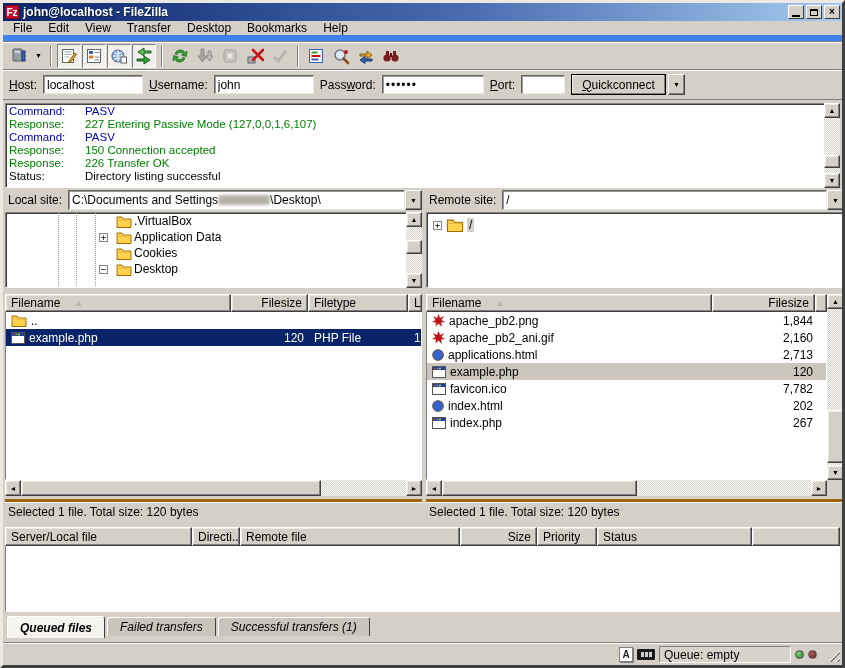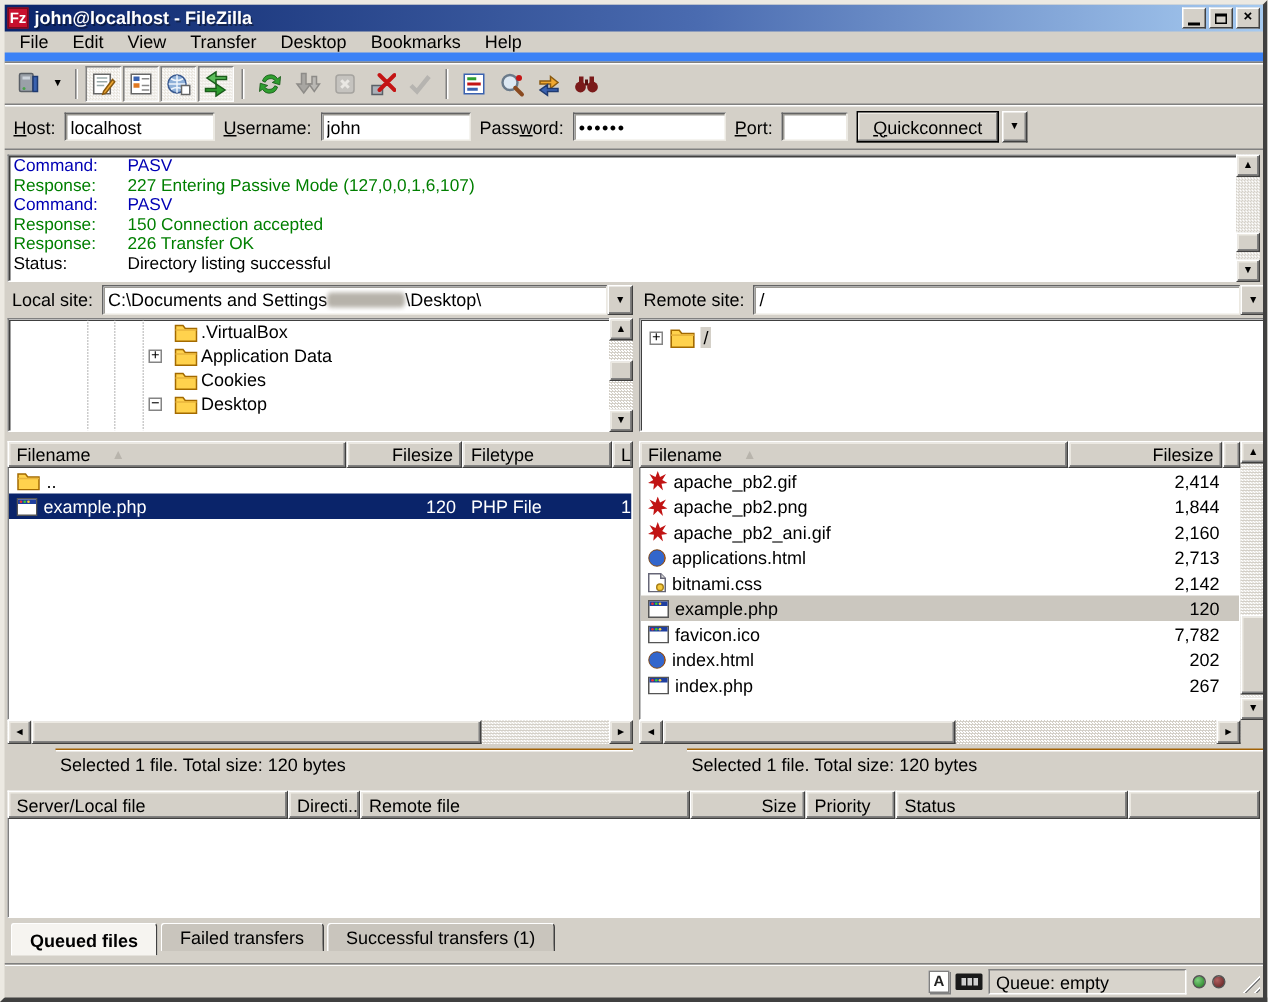--- a/index.html
+++ b/index.html
@@ -191,34 +191,34 @@
   
   .rc0{width:287px;} .rc1{width:104px;} .rc-sp{flex:1;}
 
   .pane-hscroll { top:290px; left:0; right:0; }
   .pane.right .pane-hscroll { right:17px; }
   .remote-vscroll { top:104px; right:0; height:186px; }
   .tree-vscroll { top:22px; right:0; height:76px; }
 
   .pane-status {
     position:absolute; top:309px; left:0; right:0; height:20px;
-    border-top:1px solid #a16207; box-shadow:inset 0 1px 0 #fff;
-    padding:3px 3px 0 3px; white-space:nowrap;margin-left:32px;
+    border-top:3px solid #a16207; box-shadow:inset 0 1px 0 #fff;
+    padding:3px 3px 0 3px; white-space:nowrap;
   }
 
   
   .queue-header { position:absolute; top:524px; left:2px; right:2px; height:19px; display:flex; }
   .qc0{width:187px;} .qc1{width:48px;} .qc2{width:220px;} .qc3{width:77px;} .qc4{width:60px;} .qc5{width:155px;} .qc6{flex:1;}
   .queue-body {
     position:absolute; top:543px; left:2px; right:2px; height:66px;
     background:#fff; border:1px solid; border-color:#808080 #fff #fff #808080; border-top:none;
   }
 
   
-  .tabs { position:absolute; top:612px; left:2px; right:2px; height:23px; display:flex; align-items:flex-start; padding-left:2px; }
+  .tabs { position:absolute; top:612px; left:2px; right:2px; height:23px; display:flex; align-items:center; padding-left:2px;font-style:italic; }
   .tab {
     height:19px; padding:2px 12px 0 12px; margin-right:2px;
     background:#c9c5bd; border:1px solid; border-color:#fff #404040 #404040 #fff; border-bottom:none;
     border-radius:3px 3px 0 0; white-space:nowrap;
   }
   .tab.active { background:#F6F4F0; font-weight:bold; height:22px; padding-top:4px; }
 
   
   .statusbar {
     position:absolute; left:0; right:0; bottom:0; height:23px;
@@ -548,29 +548,20 @@
           </div>
         <div class="hcell rc-sp"></div>
       </div>
       <div class="listbox" style="right:17px;">
 
         <div class="frow">
           <div class="cell rc0">
               <svg width="13" height="13" viewBox="0 0 13 13">
                 <path d="M6.5 0 L8 4 L12 2 L9.5 6 L13 8 L9 8.5 L10 13 L6.5 9.5 L3.5 12.5 L4 8.5 L0 8 L3.5 6 L1 2 L5 4 Z" fill="#C11414"></path>
               </svg>
-              <span>apache_pb2.gif</span>
-            </div>
-          <div class="cell num rc1">2,414</div>
-        </div>
-        <div class="frow">
-          <div class="cell rc0">
-              <svg width="13" height="13" viewBox="0 0 13 13">
-                <path d="M6.5 0 L8 4 L12 2 L9.5 6 L13 8 L9 8.5 L10 13 L6.5 9.5 L3.5 12.5 L4 8.5 L0 8 L3.5 6 L1 2 L5 4 Z" fill="#C11414"></path>
-              </svg>
               <span>apache_pb2.png</span>
             </div>
           <div class="cell num rc1">1,844</div>
         </div>
         <div class="frow">
           <div class="cell rc0">
               <svg width="13" height="13" viewBox="0 0 13 13">
                 <path d="M6.5 0 L8 4 L12 2 L9.5 6 L13 8 L9 8.5 L10 13 L6.5 9.5 L3.5 12.5 L4 8.5 L0 8 L3.5 6 L1 2 L5 4 Z" fill="#C11414"></path>
               </svg>
               <span>apache_pb2_ani.gif</span>
@@ -580,31 +571,20 @@
         <div class="frow">
           <div class="cell rc0">
               <svg width="12" height="12" viewBox="0 0 12 12">
                 <circle cx="6" cy="6" r="5.5" fill="#3366CC"></circle>
                 <path d="M6 .5 a5.5 5.5 0 0 1 5.5 5.5 a5.5 5.5 0 0 1 -2.2 4.4 a6.2 6.2 0 0 0 .2-8.2 a5.2 5.2 0 0 0 -3.5 -1.7 z" fill="#E66000"></path>
                 <circle cx="6" cy="6" r="5.5" fill="none" stroke="#7a3c00" stroke-width=".6"></circle>
               </svg>
               <span>applications.html</span>
             </div>
           <div class="cell num rc1">2,713</div>
-        </div>
-        <div class="frow">
-          <div class="cell rc0">
-              <svg width="12" height="13" viewBox="0 0 12 13">
-                <path d="M.5 .5 h8 l3 3 v9 h-11 Z" fill="#fff" stroke="#667"></path>
-                <path d="M8.5 .5 v3 h3" fill="#ddd" stroke="#667"></path>
-                <circle cx="8" cy="9.5" r="2.2" fill="#F5C83C" stroke="#A88018"></circle>
-              </svg>
-              <span>bitnami.css</span>
-            </div>
-          <div class="cell num rc1">2,142</div>
         </div>
         <div class="frow sel-inactive">
           <div class="cell rc0">
               <svg width="14" height="12" viewBox="0 0 14 12">
                 <rect x=".5" y=".5" width="13" height="11" fill="#fff" stroke="#555"></rect>
                 <rect x="1" y="1" width="12" height="3" fill="#1F3F9F"></rect>
                 <circle cx="3" cy="2.5" r=".9" fill="#E33"></circle>
                 <circle cx="5.5" cy="2.5" r=".9" fill="#3C3"></circle>
                 <circle cx="8" cy="2.5" r=".9" fill="#FC3"></circle>
               </svg>

